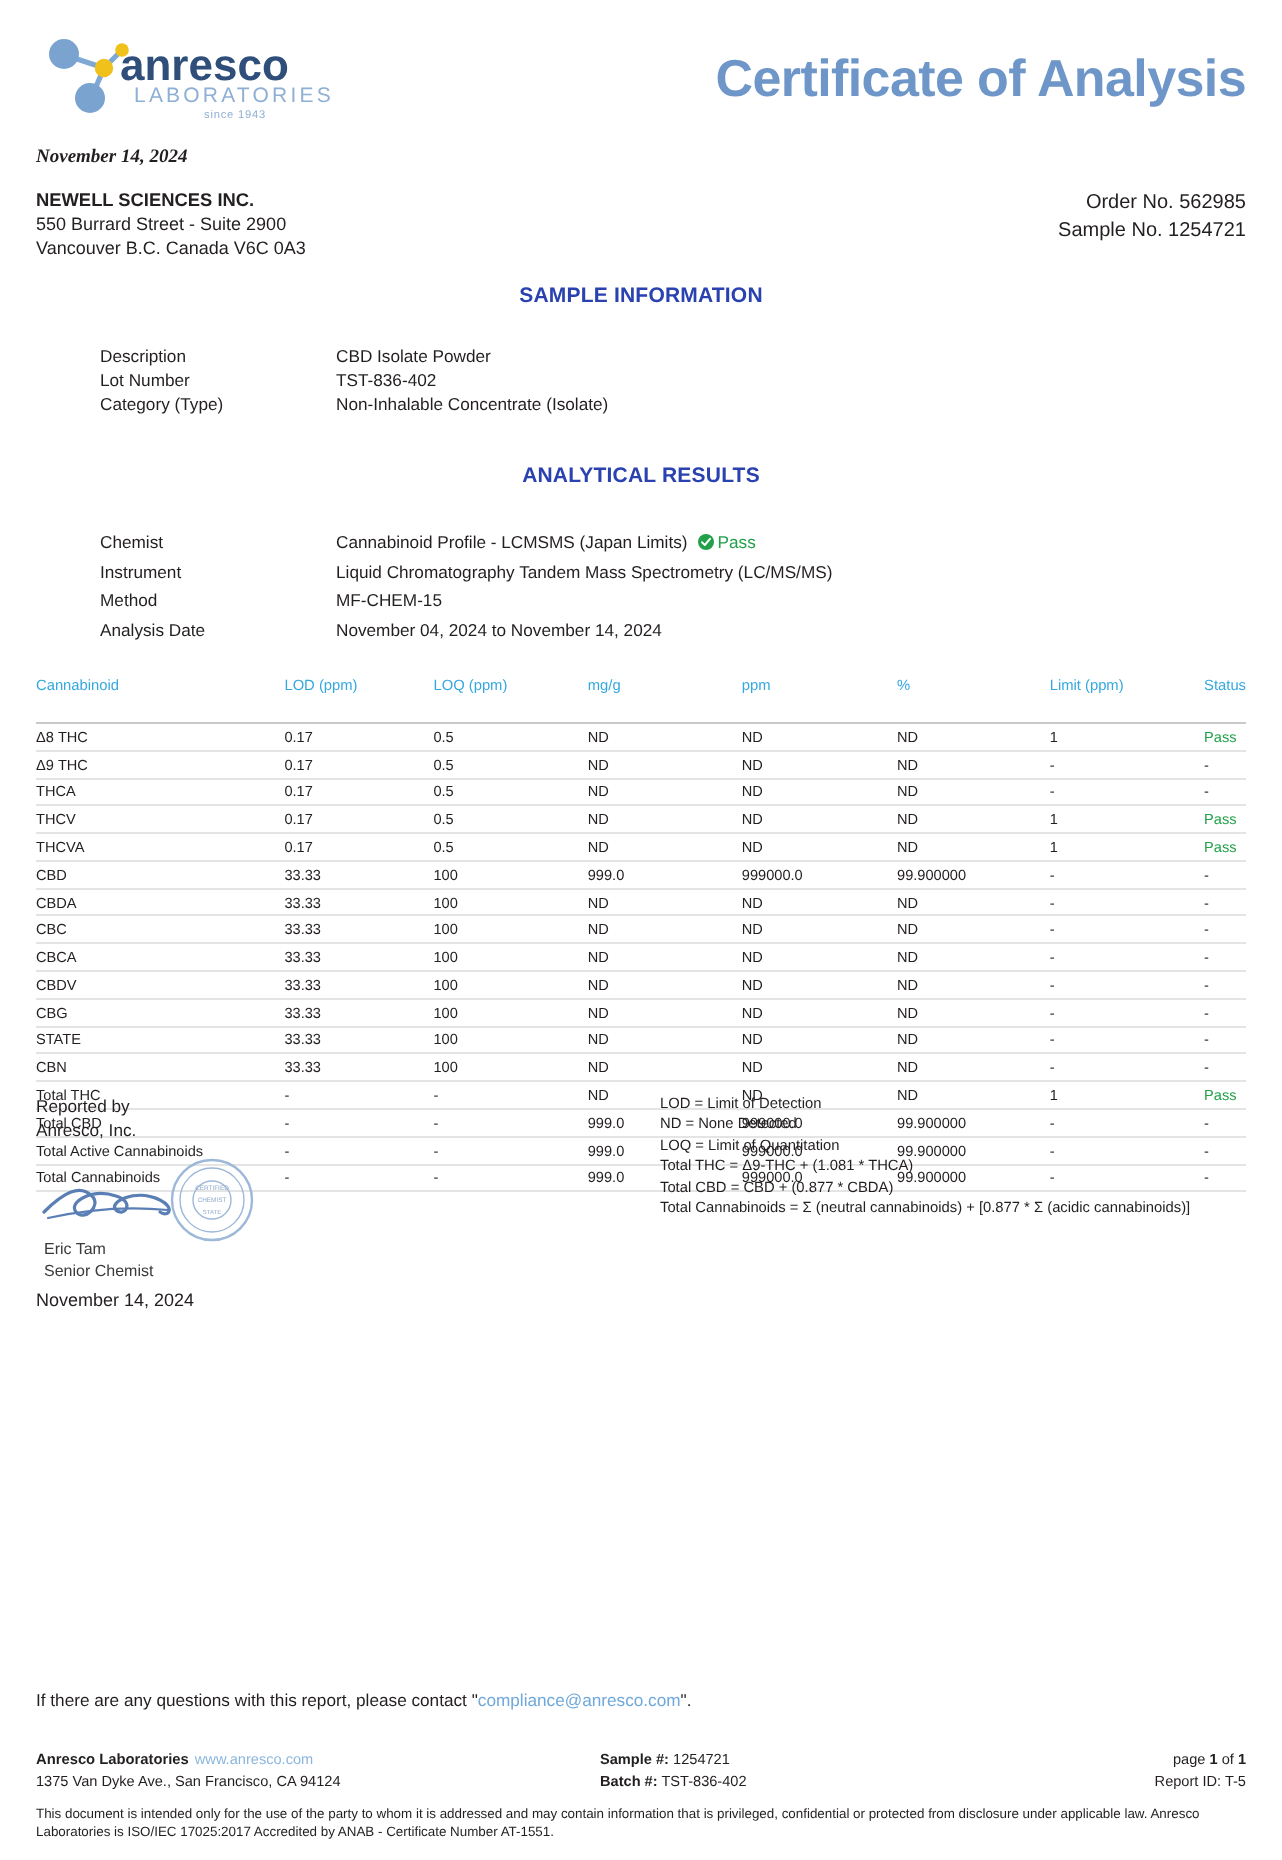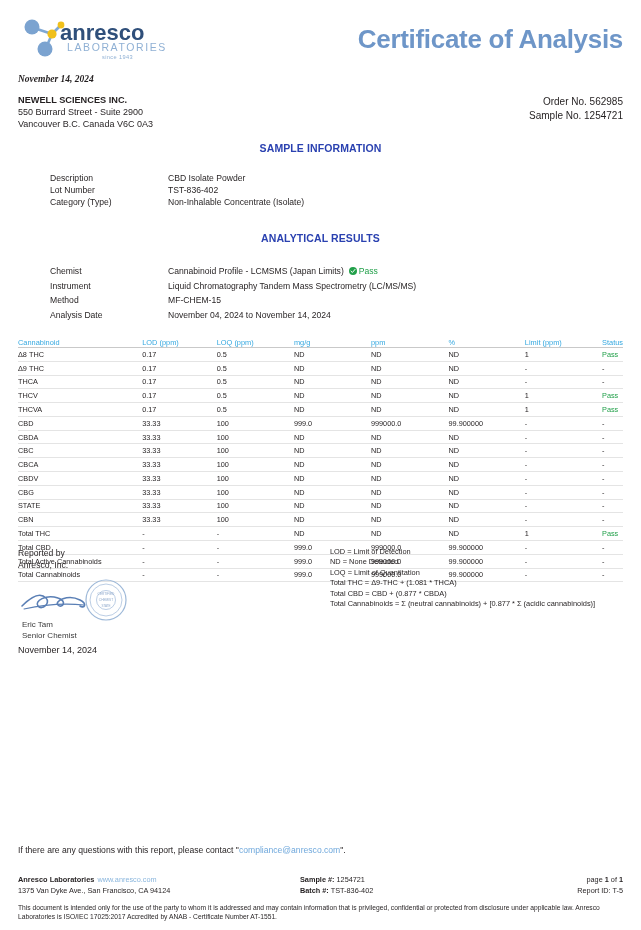--- a/index.html
+++ b/index.html
@@ -124,21 +124,21 @@
     left: 18px;
     top: 338px;
     width: 605px;
     border-collapse: collapse;
     font-size: 7.3px;
   }
   .results-table th {
     color: #35a8e0;
     font-weight: normal;
     text-align: left;
-    padding: 0 0 0 0;
+    padding: 0 0 14px 0;
     font-size: 7.4px;
     border-bottom: 0.6px solid #c9c9c9;
   }
   .results-table td {
     padding: 1.9px 0 1.9px 0;
     border-bottom: 0.5px solid #e4e4e4;
     vertical-align: top;
     color: #231f20;
   }
   .results-table td.status-pass { color: #22a04a; }

